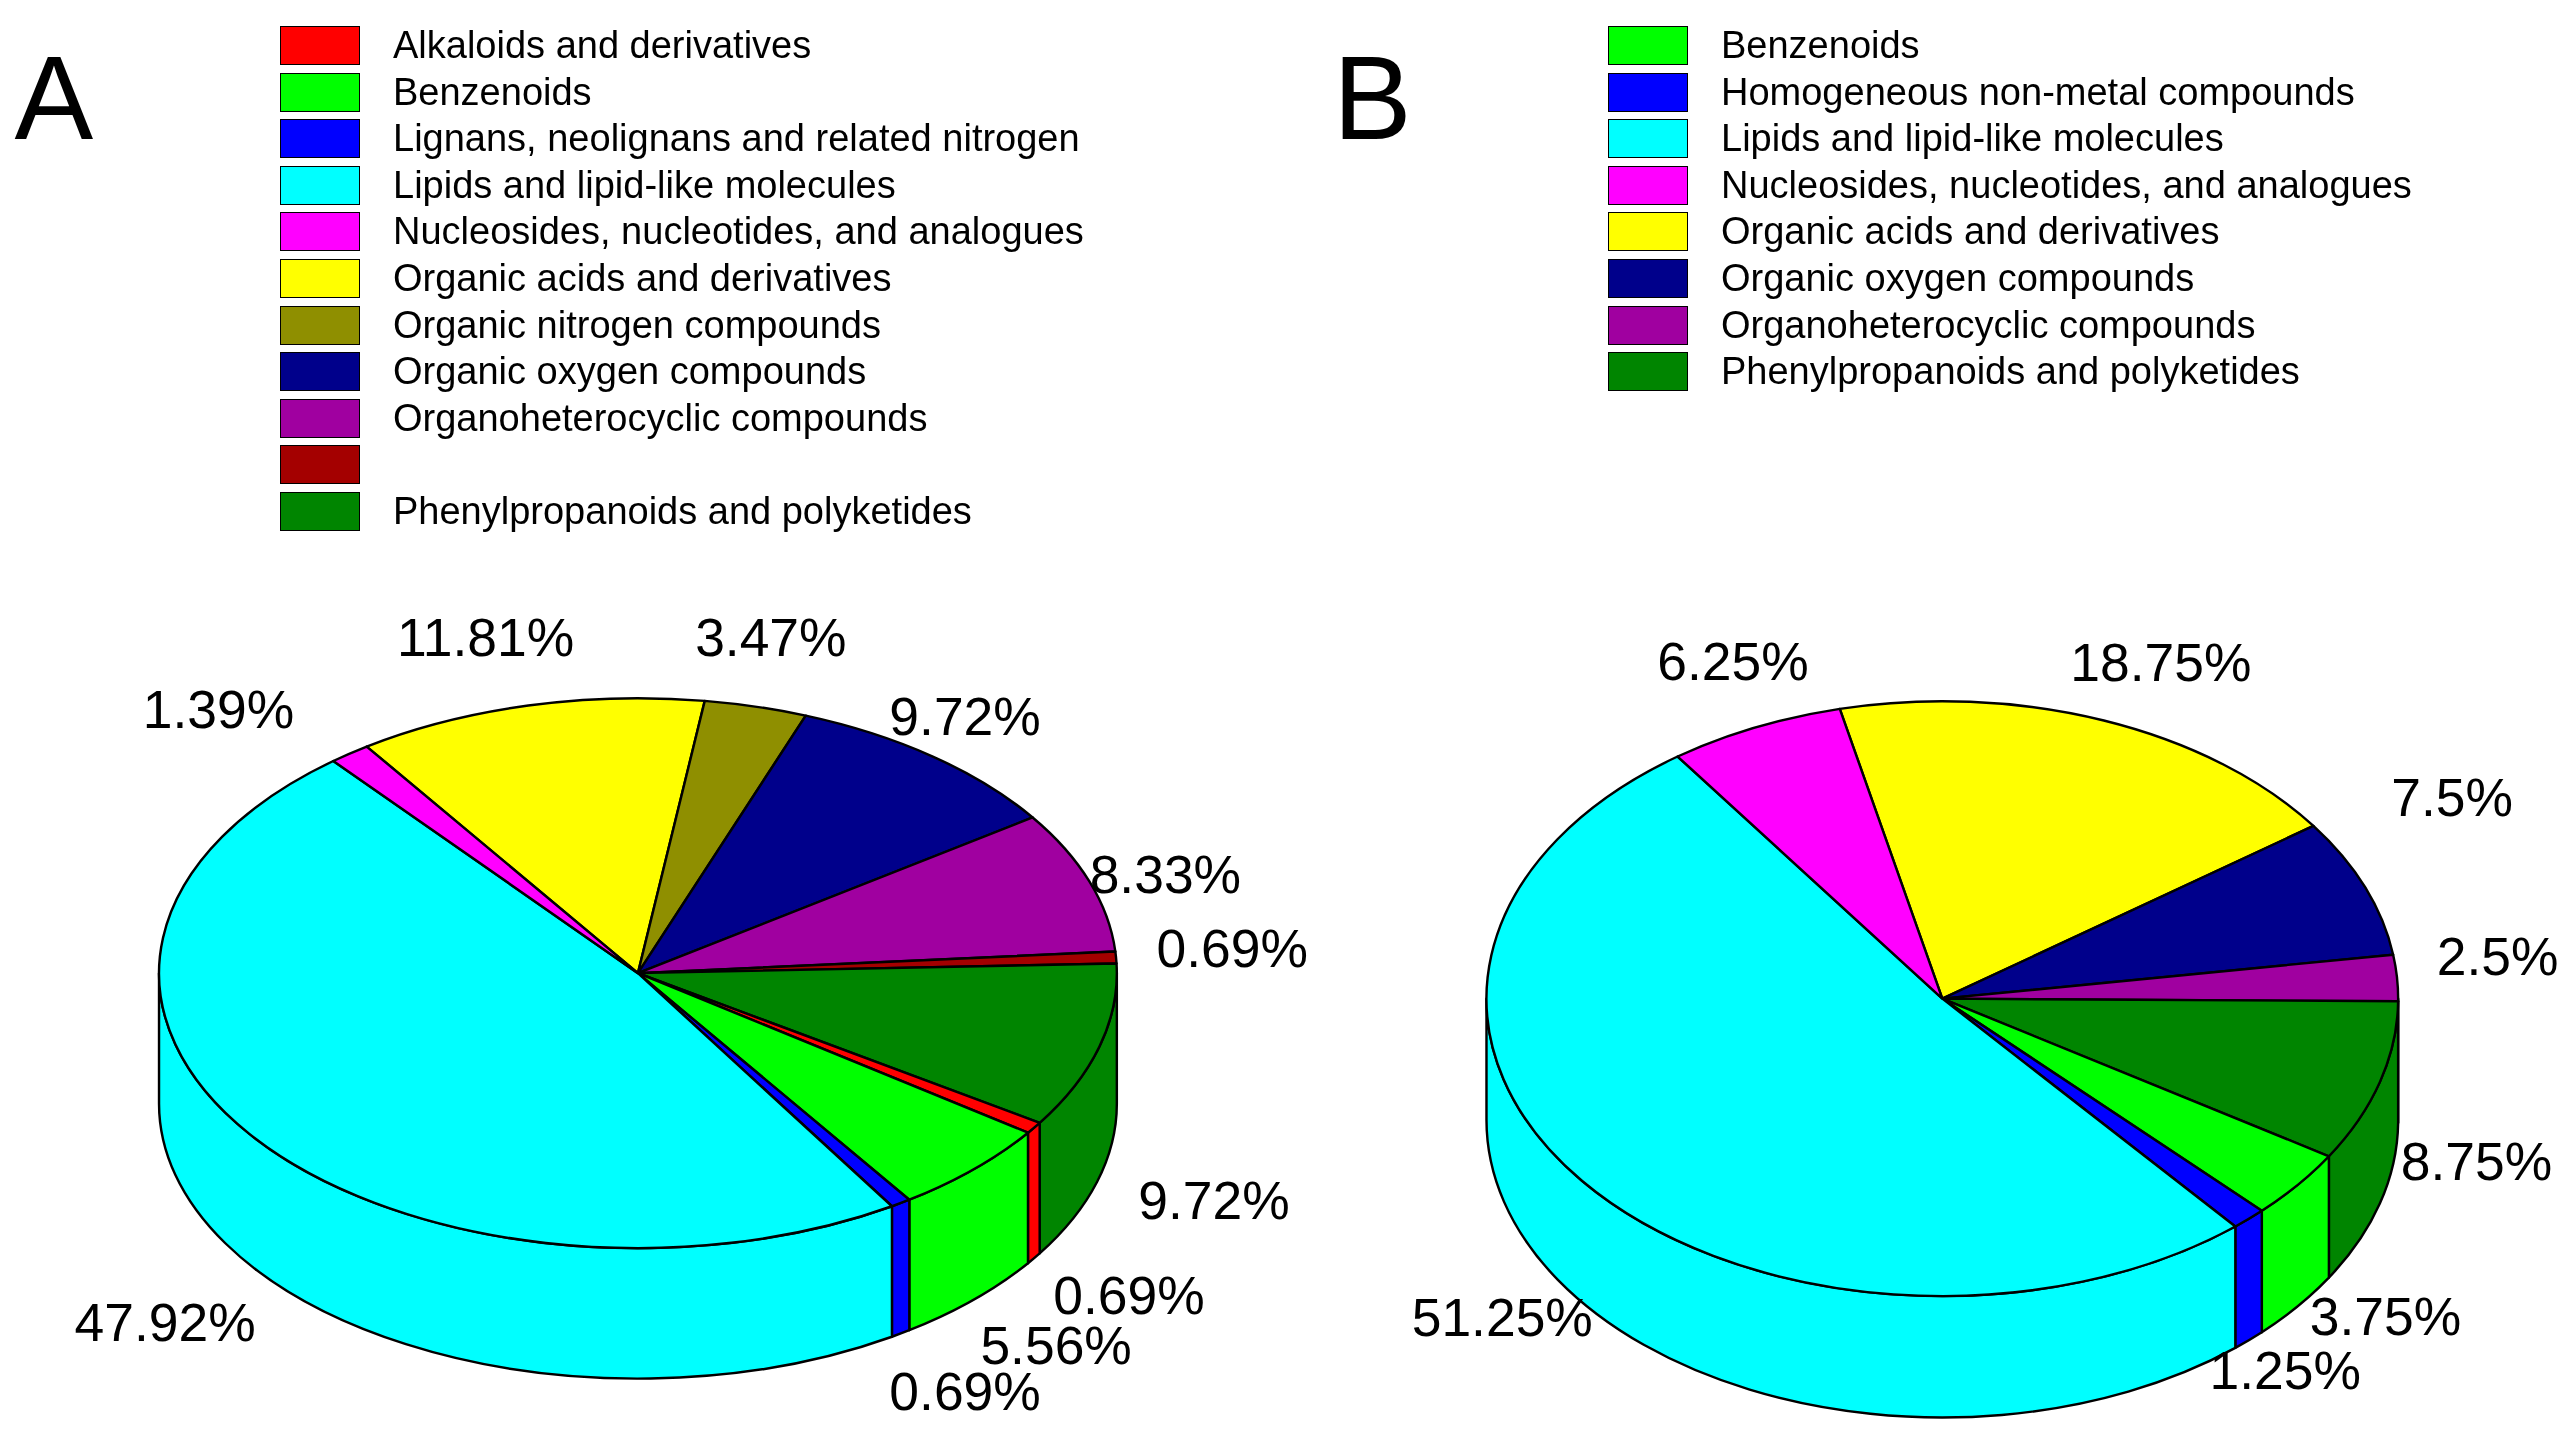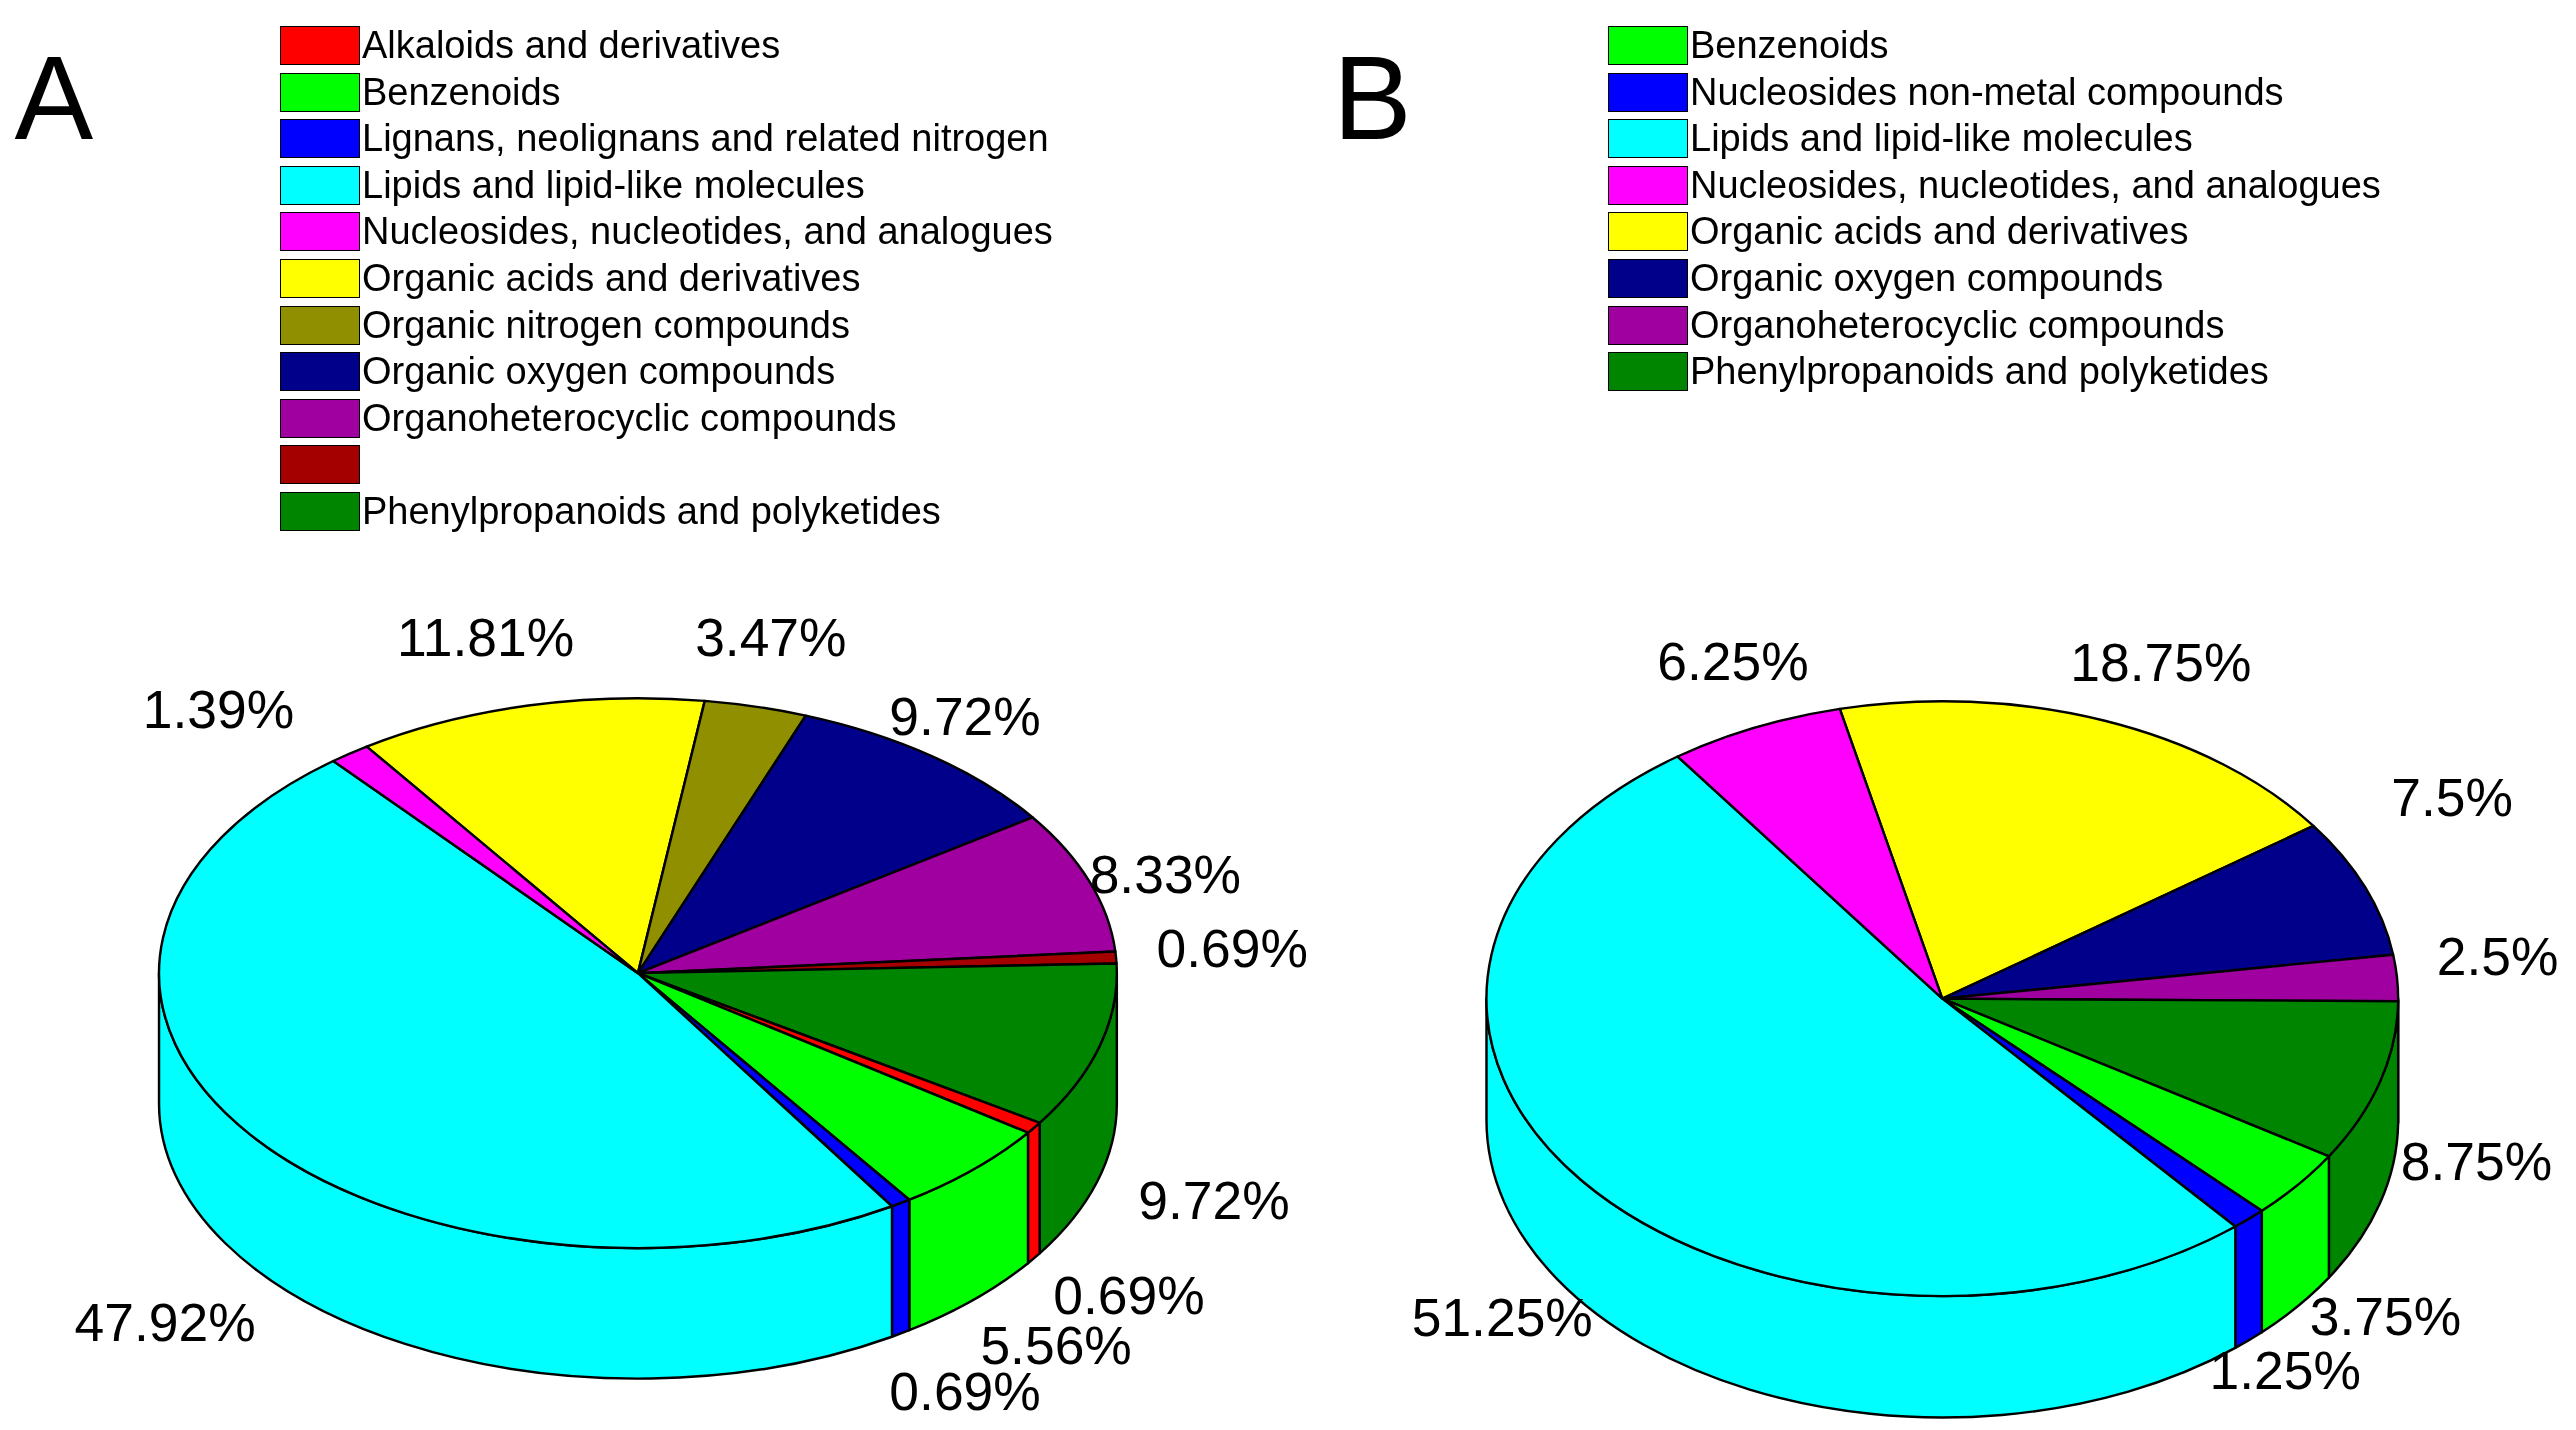--- a/index.html
+++ b/index.html
@@ -22,21 +22,21 @@
   #legendA { left: 280px; top: 26px; }
   #legendB { left: 1608px; top: 26px; }
   .legend-row { display: flex; align-items: center; height: 39px; margin-bottom: 7.6px; }
   .swatch {
     width: 80px; height: 39px;
     border: 1.8px solid #000;
     box-sizing: border-box;
     flex: 0 0 auto;
   }
   .legend-label {
-    margin-left: 2px;
+    margin-left: 33px;
     font-size: 38px;
     color: #000;
     white-space: nowrap;
   }
   #chart-svg { position: absolute; left: 0; top: 0; }
   .pct {
     font-family: "Liberation Sans", sans-serif;
     font-size: 88px;
     fill: #000;
   }
@@ -93,21 +93,21 @@
         <span class="legend-label">Phenylpropanoids and polyketides</span>
       </div>
     </div>
   <div class="legend" id="legendB">
       <div class="legend-row">
         <span class="swatch" style="background: rgb(0, 255, 0);"></span>
         <span class="legend-label">Benzenoids</span>
       </div>
       <div class="legend-row">
         <span class="swatch" style="background: rgb(0, 0, 255);"></span>
-        <span class="legend-label">Nucleosides non-metal compounds</span>
+        <span class="legend-label">Homogeneous non-metal compounds</span>
       </div>
       <div class="legend-row">
         <span class="swatch" style="background: rgb(0, 255, 255);"></span>
         <span class="legend-label">Lipids and lipid-like molecules</span>
       </div>
       <div class="legend-row">
         <span class="swatch" style="background: rgb(255, 0, 255);"></span>
         <span class="legend-label">Nucleosides, nucleotides, and analogues</span>
       </div>
       <div class="legend-row">

